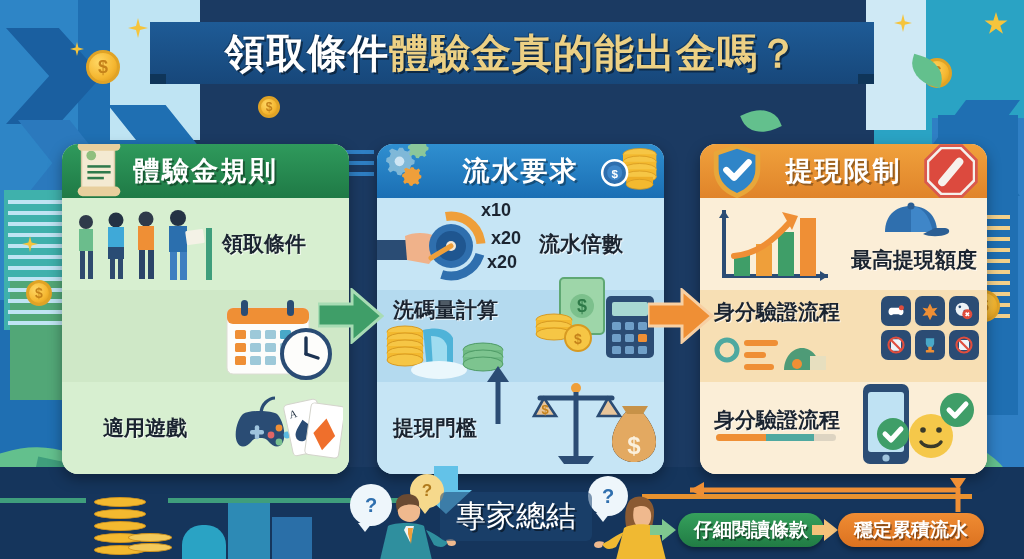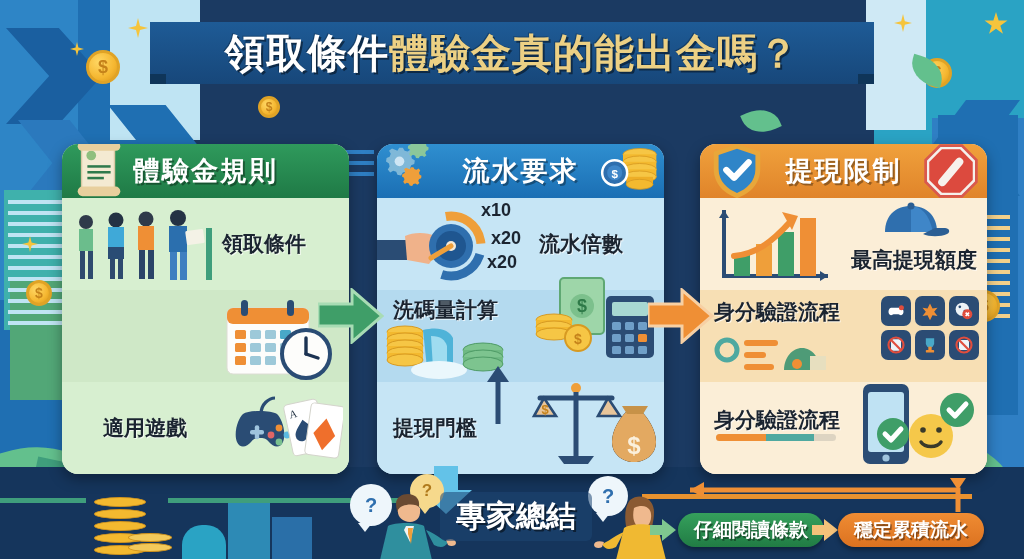--- a/index.html
+++ b/index.html
@@ -163,21 +163,21 @@
   .bottom {
     position: absolute; left: 0; bottom: 0; width: 1024px; height: 92px;
     background: #15355c;
   }
   .expert-box {
     position: absolute; left: 440px; top: 492px;
     padding: 4px 16px; border-radius: 6px;
     background: rgba(30,70,115,.55);
   }
   .expert-text {
-    font-size: 30px; font-weight: bold; color: #fff;
+    font-size: 30px; font-weight: normal; color: #fff;
     text-shadow: 2px 2px 0 rgba(0,0,0,.5); white-space: nowrap;
   }
   .pill {
     position: absolute; height: 34px; border-radius: 17px;
     display: flex; align-items: center; justify-content: center;
     padding: 0 16px; box-shadow: 0 3px 5px rgba(0,0,0,.35);
   }
   .pill span {
     color: #fff; font-size: 19px; font-weight: bold; white-space: nowrap;
     text-shadow: 1.5px 1.5px 0 rgba(0,0,0,.4);

